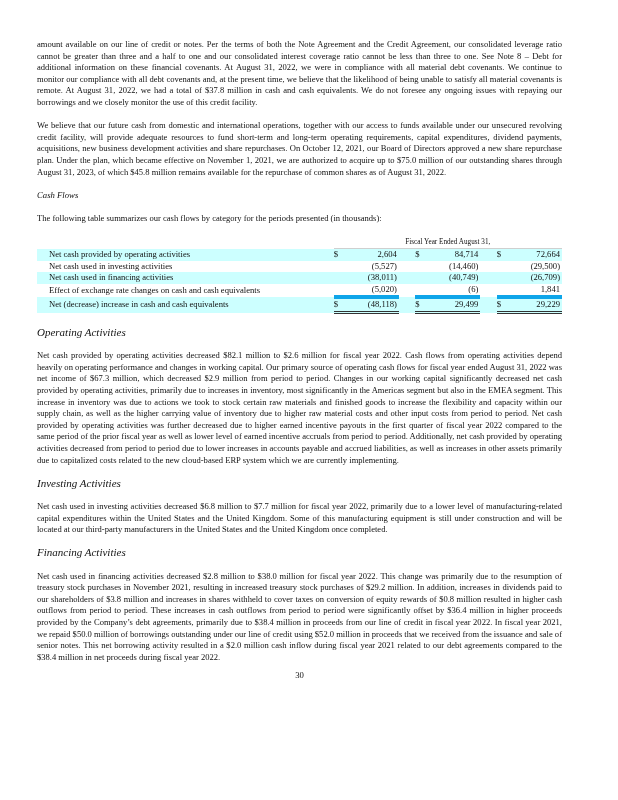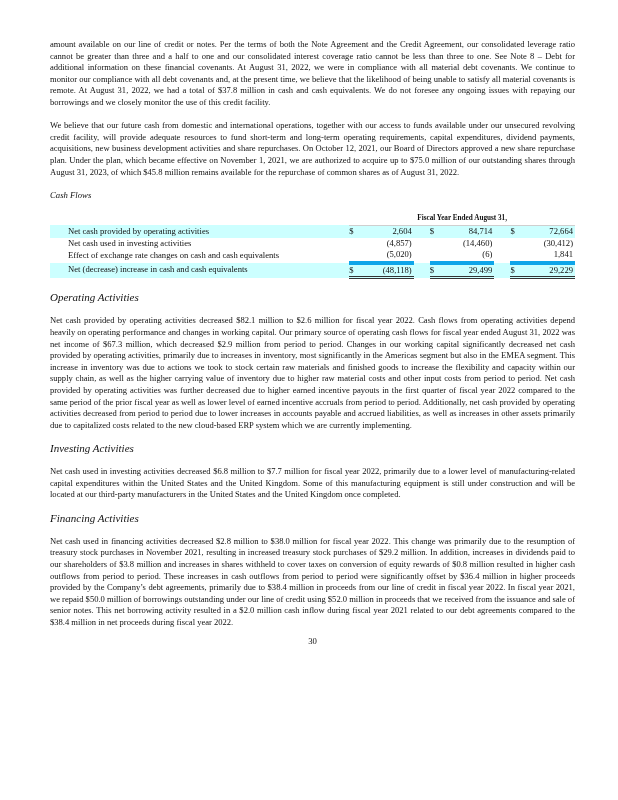--- a/index.html
+++ b/index.html
@@ -1,44 +1,45 @@
 <!DOCTYPE html>
 <html><head>
   <meta charset="utf-8">
   <style>
     html, body { margin: 0; padding: 0; background: #ffffff; }
     body { width: 618px; height: 800px; position: relative; overflow: hidden;
       font-family: "Liberation Serif", "DejaVu Serif", serif; color: #111; }
-    .page { position: absolute; left: 50px; top: 39px; width: 525px; }
+    .page { position: absolute; left: 37px; top: 39px; width: 525px; }
     p { margin: 0; font-size: 8.55px; line-height: 11.6px; text-align: justify; }
     .para { margin-bottom: 11.6px; }
     .heading { font-style: italic; font-weight: normal; font-size: 8.7px; line-height: 11.6px; margin: 0 0 11.6px 0; }
     .subheading { font-style: italic; font-size: 11px; line-height: 11.6px; margin: 0 0 11.6px 0; }
     table { border-collapse: collapse; width: 525px; margin-top: 12px; margin-bottom: 13px; font-size: 8.6px; }
     td { padding: 0; height: 11.6px; line-height: 11.6px; white-space: nowrap; }
-    .hdr-group { text-align: center; font-weight: bold; font-size: 7.2px; border-bottom: 1px solid #cfcfcf; }
+    .hdr-group { text-align: center; font-weight: normal; font-size: 7.2px; border-bottom: 1px solid #cfcfcf; }
     .hdr-year { text-align: center; font-weight: bold; font-size: 7.2px; }
     tr.shaded td.sh { background: #ccffff; }
-    .lbl { width: 279px; padding-left: 18px; }
+    .lbl { width: 279px; padding-left: 12px; }
     .cur { width: 12px; text-align: left; }
     .num { width: 50px; text-align: right; padding-right: 2px; }
     .gap { width: 16px; }
     tr.total td.cur, tr.total td.num { border-bottom: 3px double #333; }
     tr.before-total td.num-ul, tr.before-total td.cur-ul { border-bottom: 4px solid #0ea5e9; }
     .pagenum { text-align: center; font-size: 8.7px; margin-top: 7px; }
   </style>
 </head>
 <body>
 
 <div class="page">
 
   <p class="para">amount available on our line of credit or notes. Per the terms of both the Note Agreement and the Credit Agreement, our consolidated leverage ratio cannot be greater than three and a half to one and our consolidated interest coverage ratio cannot be less than three to one. See Note 8 – Debt for additional information on these financial covenants. At August 31, 2022, we were in compliance with all material debt covenants. We continue to monitor our compliance with all debt covenants and, at the present time, we believe that the likelihood of being unable to satisfy all material covenants is remote. At August 31, 2022, we had a total of $37.8 million in cash and cash equivalents. We do not foresee any ongoing issues with repaying our borrowings and we closely monitor the use of this credit facility.</p>
   <p class="para">We believe that our future cash from domestic and international operations, together with our access to funds available under our unsecured revolving credit facility, will provide adequate resources to fund short-term and long-term operating requirements, capital expenditures, dividend payments, acquisitions, new business development activities and share repurchases. On October 12, 2021, our Board of Directors approved a new share repurchase plan. Under the plan, which became effective on November 1, 2021, we are authorized to acquire up to $75.0 million of our outstanding shares through August 31, 2023, of which $45.8 million remains available for the repurchase of common shares as of August 31, 2022.</p>
 
   <div class="heading">Cash Flows</div>
+  <p>The following table summarizes our cash flows by category for the periods presented (in thousands):</p>
 
   <table>
     <tbody>
         <tr>
       <td class="lbl"></td>
       <td colspan="8" class="hdr-group">Fiscal Year Ended August 31,</td>
     </tr>
 
     <tr class="shaded">
       <td class="lbl sh">Net cash provided by operating activities</td>
@@ -48,29 +49,40 @@
       <td class="cur sh">$</td>
       <td class="num sh">84,714</td>
       <td class="gap sh"></td>
       <td class="cur sh">$</td>
       <td class="num sh">72,664</td>
     </tr>
 
     <tr>
       <td class="lbl">Net cash used in investing activities</td>
       <td class="cur"></td>
-      <td class="num">(4,857)</td>
+      <td class="num">(5,527)</td>
       <td class="gap"></td>
       <td class="cur"></td>
       <td class="num">(14,460)</td>
       <td class="gap"></td>
       <td class="cur"></td>
-      <td class="num">(30,412)</td>
+      <td class="num">(29,500)</td>
     </tr>
 
+    <tr class="shaded">
+      <td class="lbl sh">Net cash used in financing activities</td>
+      <td class="cur sh"></td>
+      <td class="num sh">(38,011)</td>
+      <td class="gap sh"></td>
+      <td class="cur sh"></td>
+      <td class="num sh">(40,749)</td>
+      <td class="gap sh"></td>
+      <td class="cur sh"></td>
+      <td class="num sh">(26,709)</td>
+    </tr>
 
     <tr class="before-total">
       <td class="lbl">Effect of exchange rate changes on cash and cash equivalents</td>
       <td class="cur cur-ul"></td>
       <td class="num num-ul">(5,020)</td>
       <td class="gap"></td>
       <td class="cur cur-ul"></td>
       <td class="num num-ul">(6)</td>
       <td class="gap"></td>
       <td class="cur cur-ul"></td>

